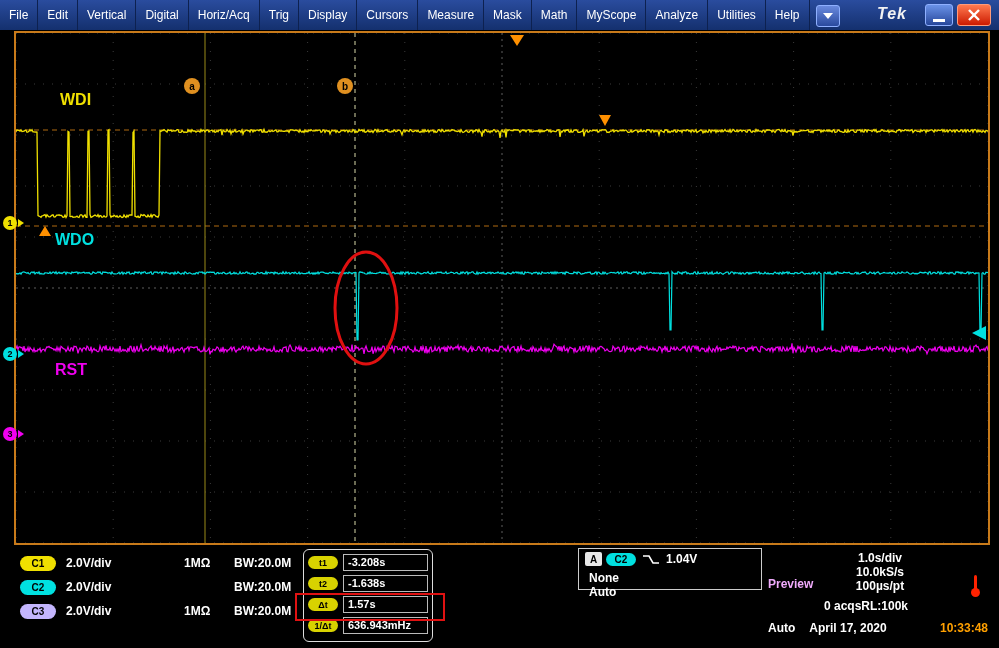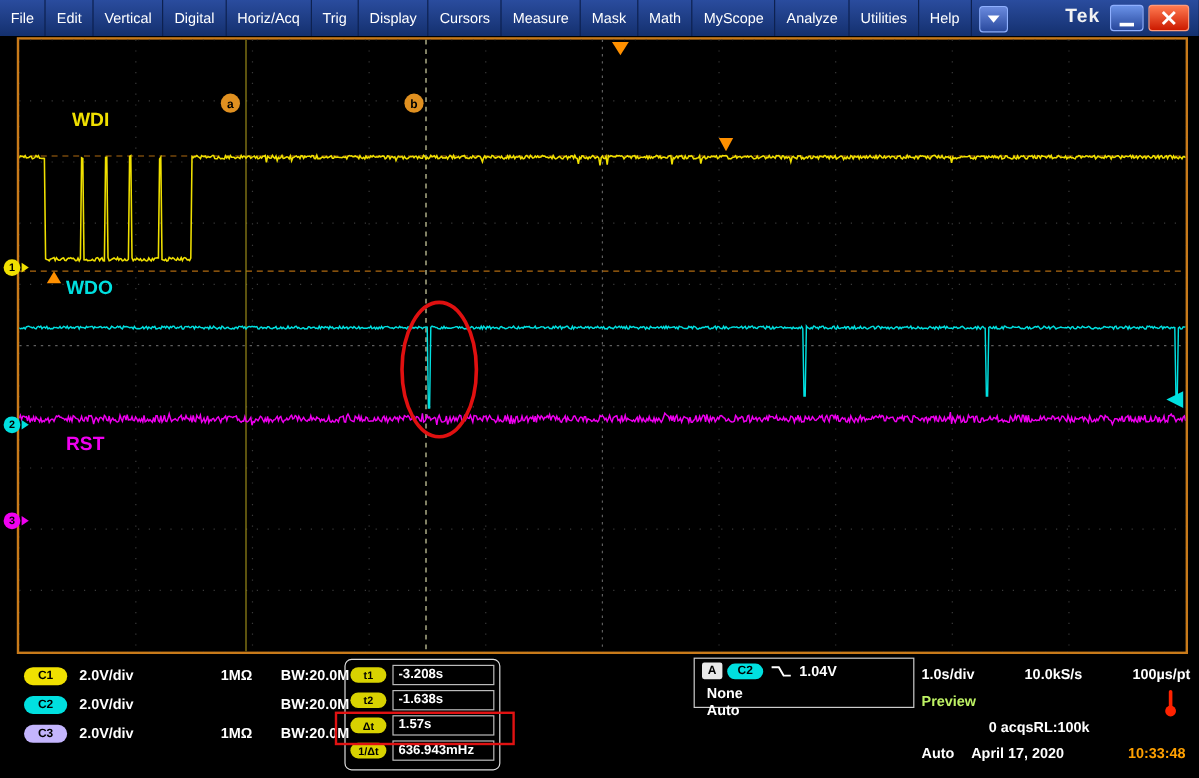--- a/index.html
+++ b/index.html
@@ -6,21 +6,21 @@
   body{width:999px;height:648px;position:relative;font-family:"Liberation Sans",sans-serif;overflow:hidden;}
 
   
   .menubar{position:absolute;top:0;left:0;width:999px;height:30px;
     background:linear-gradient(#2a4c9e,#14306e);display:flex;align-items:stretch;z-index:10;}
   .menu-item{padding:0 9px;color:#fff;font-size:12px;display:flex;align-items:center;
     border-right:1px solid #0d2150;white-space:nowrap;cursor:default;}
   .menu-dd{width:22px;height:20px;margin:5px 0 0 6px;background:linear-gradient(#6a8ade,#2a4a9e);
     border:1px solid #8fb0ff;border-radius:3px;display:flex;align-items:center;justify-content:center;}
   .menu-dd .tri{width:0;height:0;border-left:5px solid transparent;border-right:5px solid transparent;border-top:6px solid #fff;}
-  .brand{position:absolute;right:82px;top:5px;color:#f2f2f2;font-size:16px;font-weight:bold;letter-spacing:1px;}
+  .brand{position:absolute;right:92px;top:5px;color:#f2f2f2;font-size:16px;font-weight:bold;letter-spacing:1px;font-style:italic;}
   .winbtn{position:absolute;top:4px;height:20px;border-radius:3px;display:flex;align-items:flex-end;justify-content:center;}
   .btn-min{right:46px;width:26px;background:linear-gradient(#6a92e8,#27479b);border:1px solid #8fb0ff;}
   .btn-min .bar{width:12px;height:3px;background:#fff;margin-bottom:3px;}
   .btn-close{right:8px;width:32px;background:linear-gradient(#ff7a50,#cc1a00);border:1px solid #ff9a7a;align-items:center;}
 
   
   .scope{position:absolute;left:14px;top:31px;width:976px;height:514px;box-sizing:border-box;
     border:2px solid #c87a1a;background:#000;}
   .chmark{position:absolute;display:flex;align-items:center;z-index:6;}
   .chmark .circ{width:14px;height:14px;border-radius:50%;display:flex;align-items:center;justify-content:center;
@@ -29,39 +29,39 @@
 
   
   .bottom{position:absolute;left:0;top:545px;width:999px;height:73px;background:#000;color:#fff;}
   .ch-rows{position:absolute;left:20px;top:6px;}
   .ch-row{display:flex;align-items:center;height:24px;font-size:12px;font-weight:bold;}
   .badge{min-width:36px;height:15px;border-radius:8px;display:flex;align-items:center;justify-content:center;
     color:#000;font-size:10px;font-weight:bold;margin-right:10px;}
   .col-scale{width:118px;}
   .col-imp{width:50px;}
 
-  .cur-panel{position:absolute;left:287px;top:4px;width:130px;height:93px;border:1px solid #ddd;border-radius:6px;
+  .cur-panel{position:absolute;left:303px;top:4px;width:130px;height:93px;border:1px solid #ddd;border-radius:6px;
     padding-top:2px;box-sizing:border-box;}
   .cur-row{display:flex;align-items:center;height:21px;}
   .cur-badge{min-width:30px;height:13px;border-radius:7px;background:#d8d200;color:#000;font-size:9px;font-weight:bold;
     display:flex;align-items:center;justify-content:center;margin:0 5px 0 4px;}
   .cur-val{flex:1;border:1px solid #bbb;background:#000;color:#fff;font-size:11px;font-weight:bold;height:15px;
     line-height:15px;padding-left:4px;margin-right:4px;}
   .dt-highlight{position:absolute;left:-9px;top:43px;width:146px;height:24px;border:2px solid #e01212;z-index:4;}
 
   .trig-panel{position:absolute;left:578px;top:3px;width:184px;height:42px;border:1px solid #ccc;box-sizing:border-box;}
   .trig-r1{display:flex;align-items:center;height:20px;padding-left:6px;font-size:12px;font-weight:bold;}
   .a-badge{width:17px;height:14px;background:#e8e8e8;border-radius:2px;color:#000;font-size:10px;font-weight:bold;
     display:flex;align-items:center;justify-content:center;margin-right:4px;}
   .trig-r2{display:flex;justify-content:space-between;padding:0 14px 0 10px;font-size:12px;font-weight:bold;margin-top:2px;flex-direction:column;}
 
   .horiz-panel{position:absolute;left:768px;top:6px;width:224px;}
   .h-row{display:flex;align-items:center;height:22px;font-size:12px;font-weight:bold;}
-  .h-r1{justify-content:space-between;}
-  .preview{color:#bef264;}
+  .h-r1{justify-content:space-between;flex-direction:column;}
+  .preview{color:#f0abfc;}
   .h-r3{justify-content:center;padding-right:28px;}
   .h-r4 .date{margin-left:14px;}
   .h-r4 .time{color:#ffa000;margin-left:auto;padding-right:4px;}
   .thermo{position:absolute;right:12px;top:24px;width:10px;height:24px;}
   .thermo .stem{width:3px;height:15px;background:#ff2200;margin:0 auto;border-radius:2px;}
   .thermo .bulb{width:9px;height:9px;background:#ff2200;border-radius:50%;margin:-2px auto 0;}
 </style>
 </head>
 <body>
 

